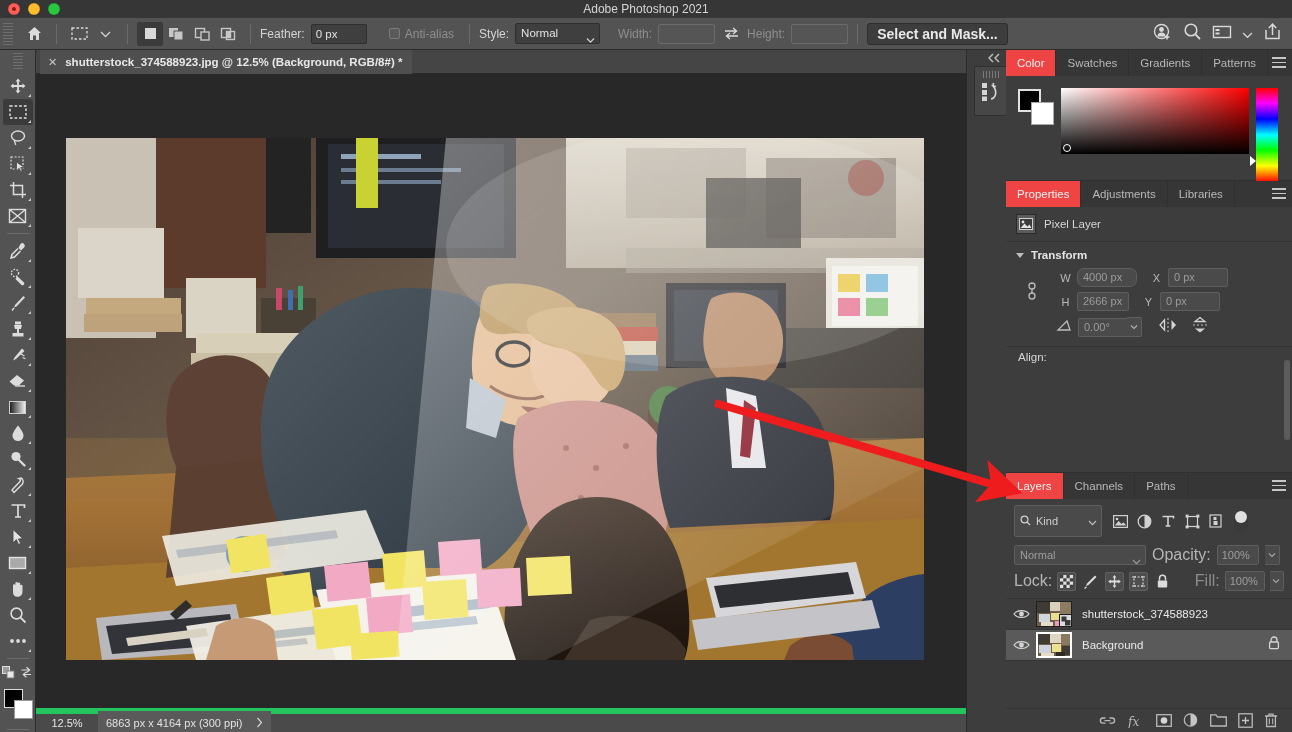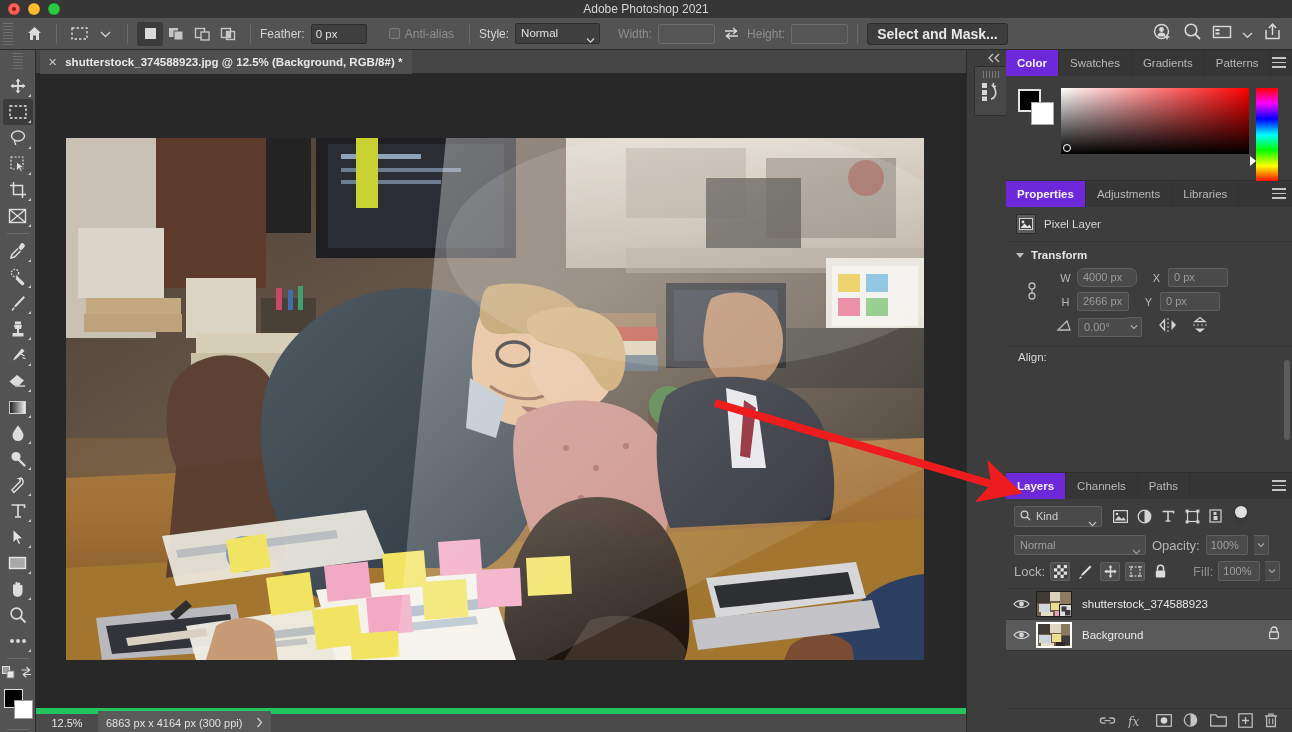--- a/index.html
+++ b/index.html
@@ -128,21 +128,21 @@
 
   
   .rightcol { position: absolute; left: 1006px; top: 50px; width: 286px; height: 682px; background: #3d3d3d; }
 
   .panel { background: #3d3d3d; }
   .tabrow { display: flex; align-items: stretch; height: 26px; background: #363636; position: relative; }
   .ptab {
     font-size: 11.5px; color: #b8b8b8; padding: 0 11px; display: flex; align-items: center;
     border-right: 1px solid #303030;
   }
-  .ptab.active { background: #6d28d9; color: #f2f2f2; font-weight: 700; }
+  .ptab.active { background: #ef4444; color: #f2f2f2; font-weight: 400; }
   .burger { position: absolute; right: 6px; top: 7px; width: 14px; height: 11px; }
   .burger i { display: block; height: 1.6px; background: #c6c6c6; margin-bottom: 3px; }
 
   
   .colorbody { height: 104px; position: relative; background: #3d3d3d; padding: 8px 8px 0 9px; }
   .cs-wrap { position: absolute; left: 12px; top: 13px; width: 36px; height: 36px; }
   .cs-fg { position: absolute; left: 0; top: 0; width: 23px; height: 23px; background: #000; border: 2px solid #e2e2e2; }
   .cs-bg { position: absolute; left: 13px; top: 13px; width: 23px; height: 23px; background: #fff; border: 1px solid #a8a8a8; }
   .sqpicker {
     position: absolute; left: 55px; top: 12px; width: 188px; height: 66px;
@@ -167,29 +167,29 @@
   .chev-d { width: 0; height: 0; border-left: 4px solid transparent; border-right: 4px solid transparent;
             border-top: 5px solid #bdbdbd; }
   .tfield { height: 19px; background: #4a4a4a; border: 1px solid #5e5e5e; border-radius: 2px;
             font-size: 11px; color: #9b9b9b; line-height: 17px; padding: 0 5px; }
   .tlabel { font-size: 11px; color: #b9b9b9; width: 11px; text-align: center; }
   .divider { height: 1px; background: #343434; }
 
   
   .filterbar { display: flex; align-items: center; gap: 0; padding: 6px 8px; }
   .kindsel { width: 88px; height: 21px; background: #4a4a4a; border: 1px solid #5e5e5e; border-radius: 2px;
-             display: flex; align-items: center; gap: 5px; padding: 4px 5px; position: relative; }
+             display: flex; align-items: center; gap: 5px; padding: 15px 5px; position: relative; }
   .kind-label { font-size: 11px; color: #cfcfcf; }
   .ficon { width: 24px; height: 21px; display: flex; align-items: center; justify-content: center; color: #d2d2d2; }
   .toggle { width: 14px; height: 22px; background: #3a3a3a; border-radius: 7px; position: relative; margin-left: 6px; }
   .toggle .knob { position: absolute; left: 1px; top: 1px; width: 12px; height: 12px; border-radius: 50%; background: #e0e0e0; }
   .blendrow { display: flex; align-items: center; gap: 6px; padding: 2px 8px 4px; }
   .blendsel { width: 132px; height: 20px; background: #4a4a4a; border: 1px solid #5e5e5e; border-radius: 2px;
               font-size: 11px; color: #9e9e9e; line-height: 18px; padding: 0 5px; position: relative; }
-  .opl { font-size: 13px; color: #b5b5b5; }
+  .opl { font-size: 16px; color: #b5b5b5; }
   .opv { width: 42px; height: 20px; background: #4a4a4a; border: 1px solid #5e5e5e; border-radius: 2px;
          font-size: 11px; color: #9e9e9e; line-height: 18px; padding: 0 4px; }
   .stepper { width: 15px; height: 20px; background: #4a4a4a; border: 1px solid #5e5e5e; border-left: none;
              border-radius: 0 2px 2px 0; display: flex; align-items: center; justify-content: center; }
   .lockrow { display: flex; align-items: center; gap: 5px; padding: 2px 8px 7px; }
   .lockbtn { width: 20px; height: 19px; display: flex; align-items: center; justify-content: center; color: #dcdcdc; border-radius: 2px; }
   .lockbtn.on { background: #4e4e4e; border: 1px solid #606060; }
 
   .layer-row { display: flex; align-items: center; height: 31px; border-bottom: 1px solid #343434; position: relative; }
   .layer-row.selected { background: #5a5a5a; }

